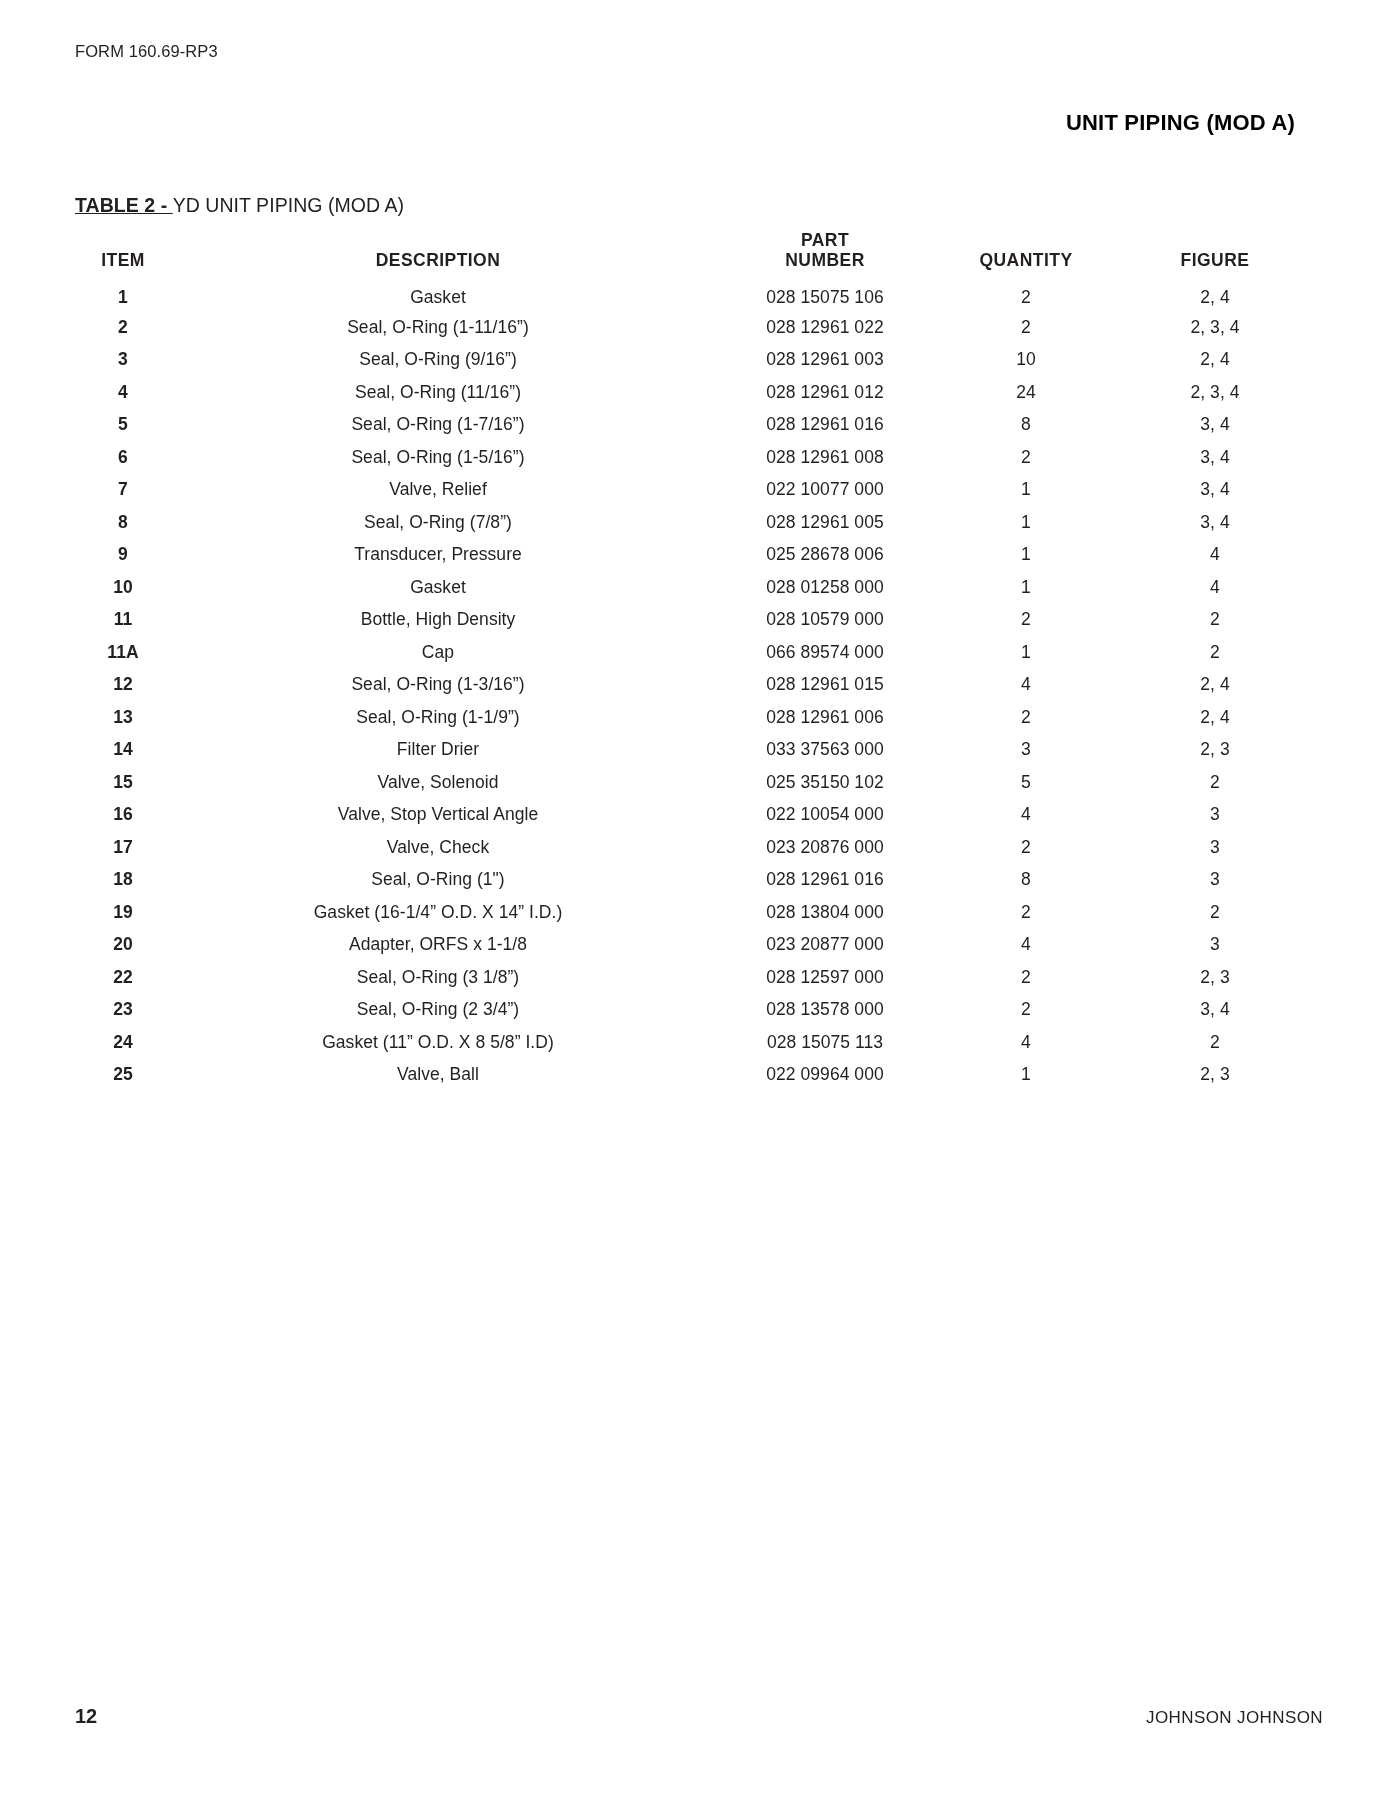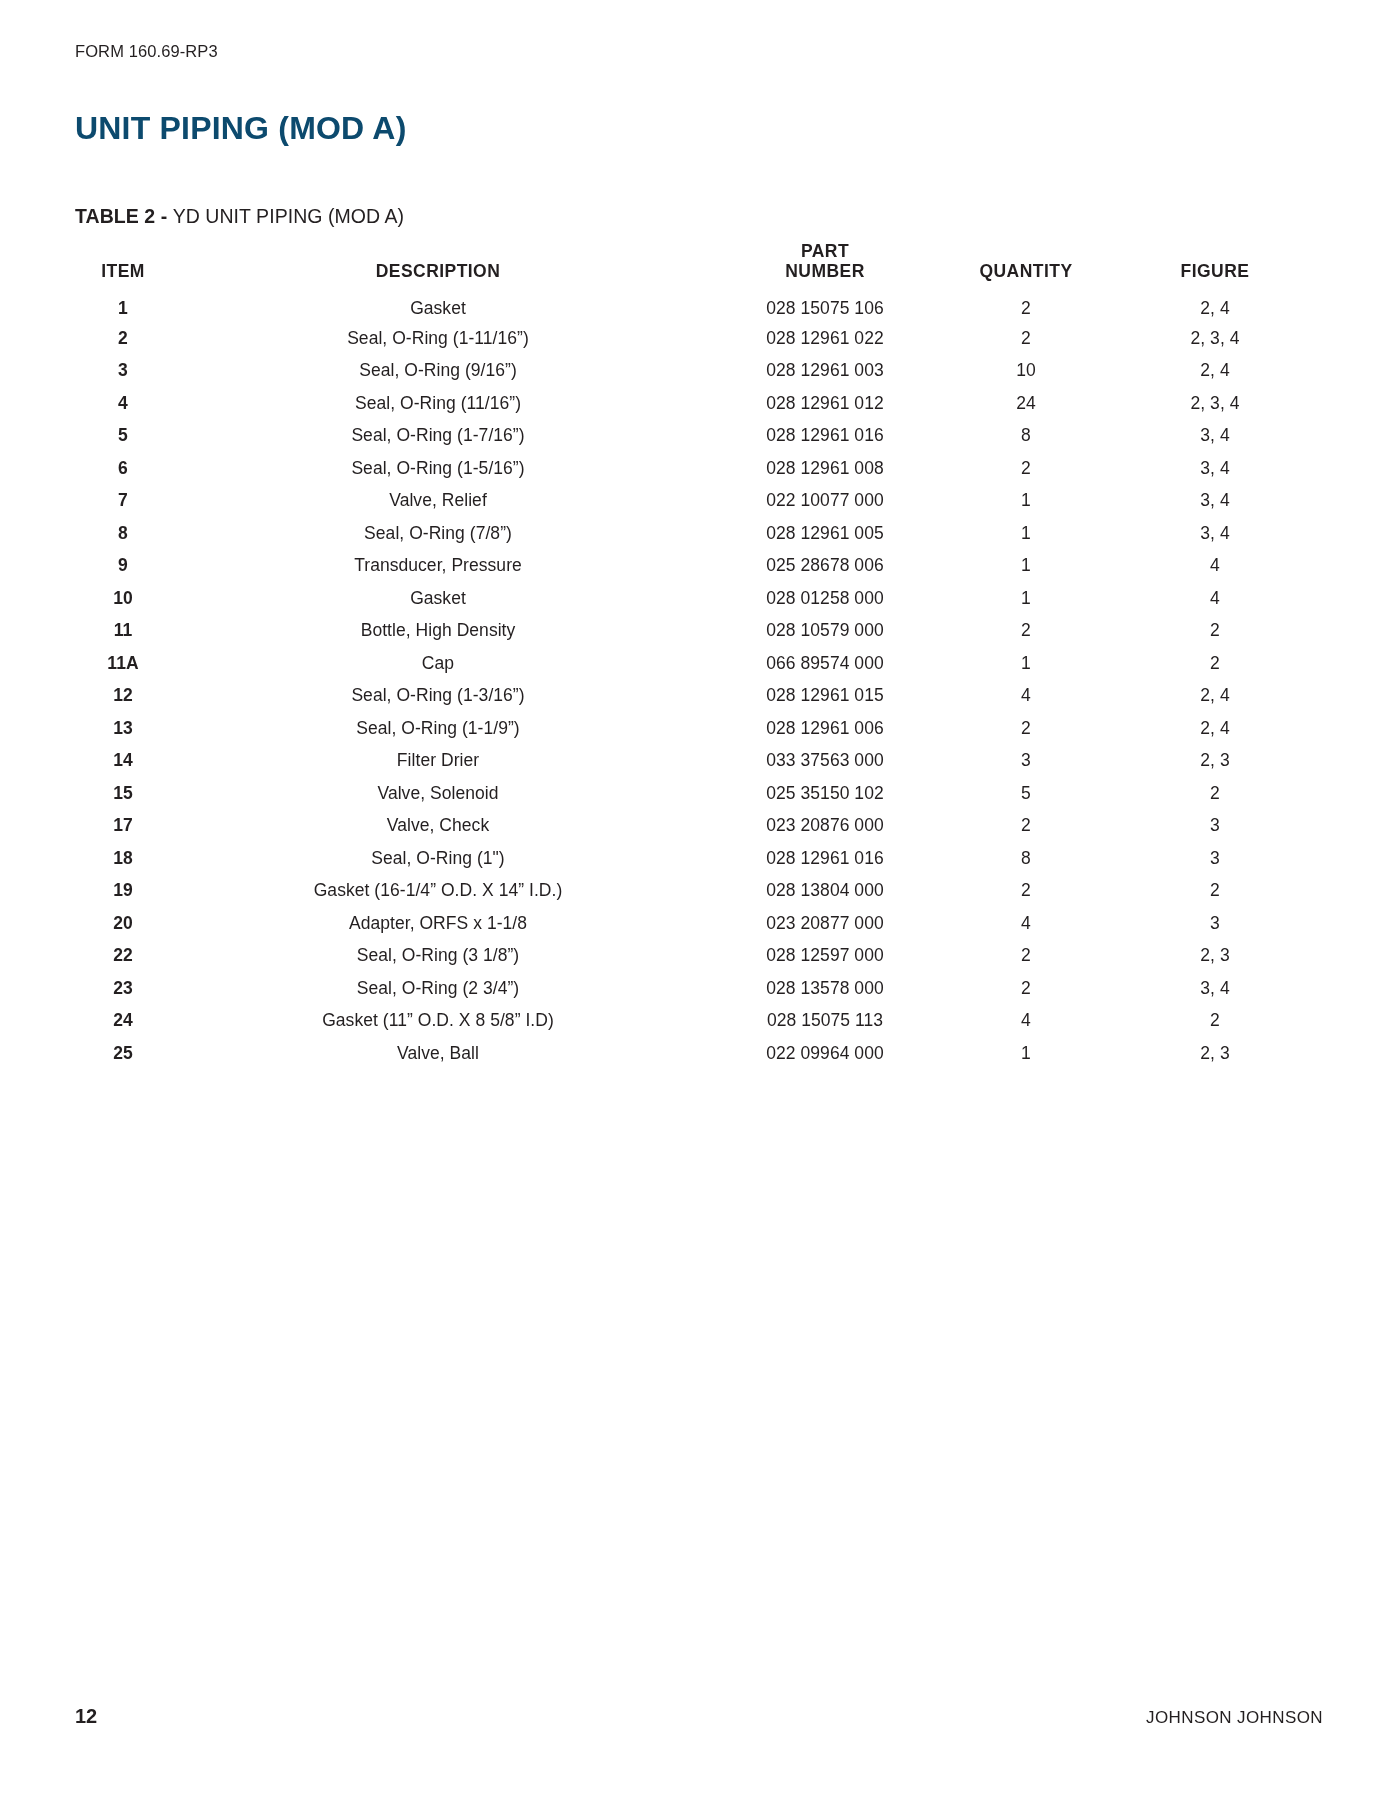--- a/index.html
+++ b/index.html
@@ -28,37 +28,37 @@
     font-size: 16.5px;
     line-height: 1.32;
     letter-spacing: 0.1px;
     color: #231f20;
     margin-top: 1px;
   }
   .doc-header div { white-space: nowrap; }
 
   
   .page-title {
-    text-align: left;
-    font-size: 32px;
+    text-align: right;
+    font-size: 22px;
     font-weight: bold;
     letter-spacing: 0.2px;
     margin: 47px 0 0 0;
     padding-right: 28px;
-    color: #0c4a6e;
+    color: #000000;
   }
 
   
   .table-caption {
     font-size: 19.5px;
     margin: 58px 0 0 0;
     color: #231f20;
     letter-spacing: 0.05px;
   }
-  .table-caption .cap-strong { font-weight: bold; }
+  .table-caption .cap-strong { font-weight: bold; text-decoration: underline; }
 
   
   table.parts {
     width: 100%;
     border-collapse: collapse;
     margin-top: 13px;
     table-layout: fixed;
   }
   table.parts col.c-item     { width: 96px; }
   table.parts col.c-desc     { width: 534px; }
@@ -280,20 +280,27 @@
           <td class="t-fig">2, 3</td>
         </tr>
         <tr>
           <td class="t-item">15</td>
           <td class="t-desc">Valve, Solenoid</td>
           <td class="t-part">025 35150 102</td>
           <td class="t-qty">5</td>
           <td class="t-fig">2</td>
         </tr>
         <tr>
+          <td class="t-item">16</td>
+          <td class="t-desc">Valve, Stop Vertical Angle</td>
+          <td class="t-part">022 10054 000</td>
+          <td class="t-qty">4</td>
+          <td class="t-fig">3</td>
+        </tr>
+        <tr>
           <td class="t-item">17</td>
           <td class="t-desc">Valve, Check</td>
           <td class="t-part">023 20876 000</td>
           <td class="t-qty">2</td>
           <td class="t-fig">3</td>
         </tr>
         <tr>
           <td class="t-item">18</td>
           <td class="t-desc">Seal, O-Ring (1")</td>
           <td class="t-part">028 12961 016</td>

